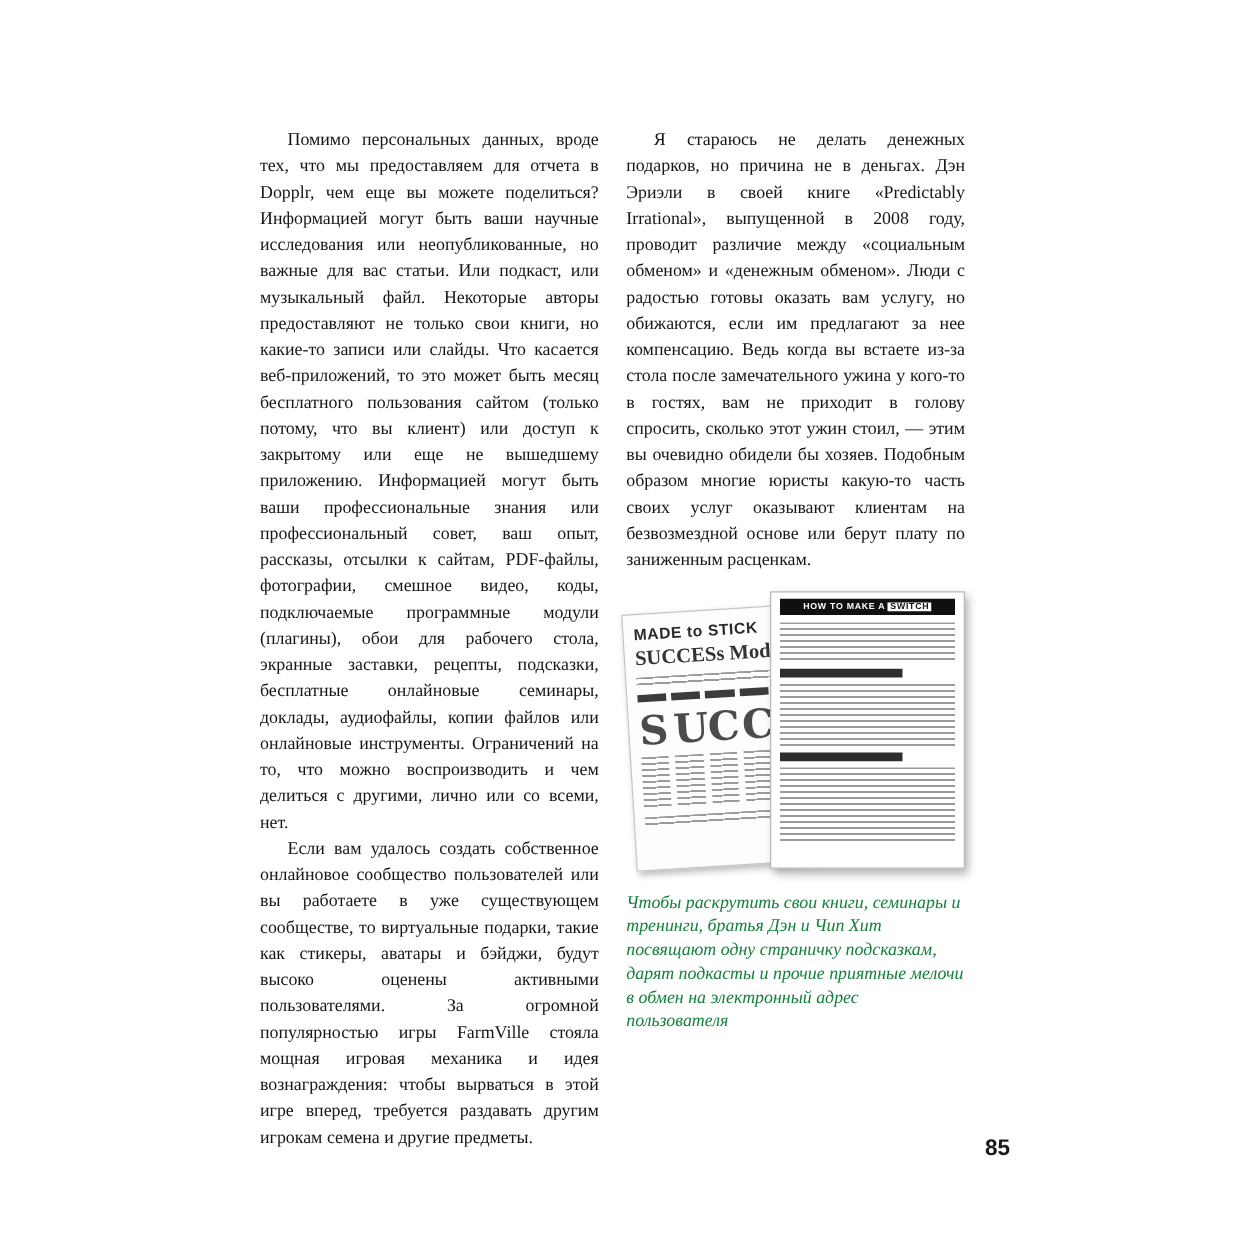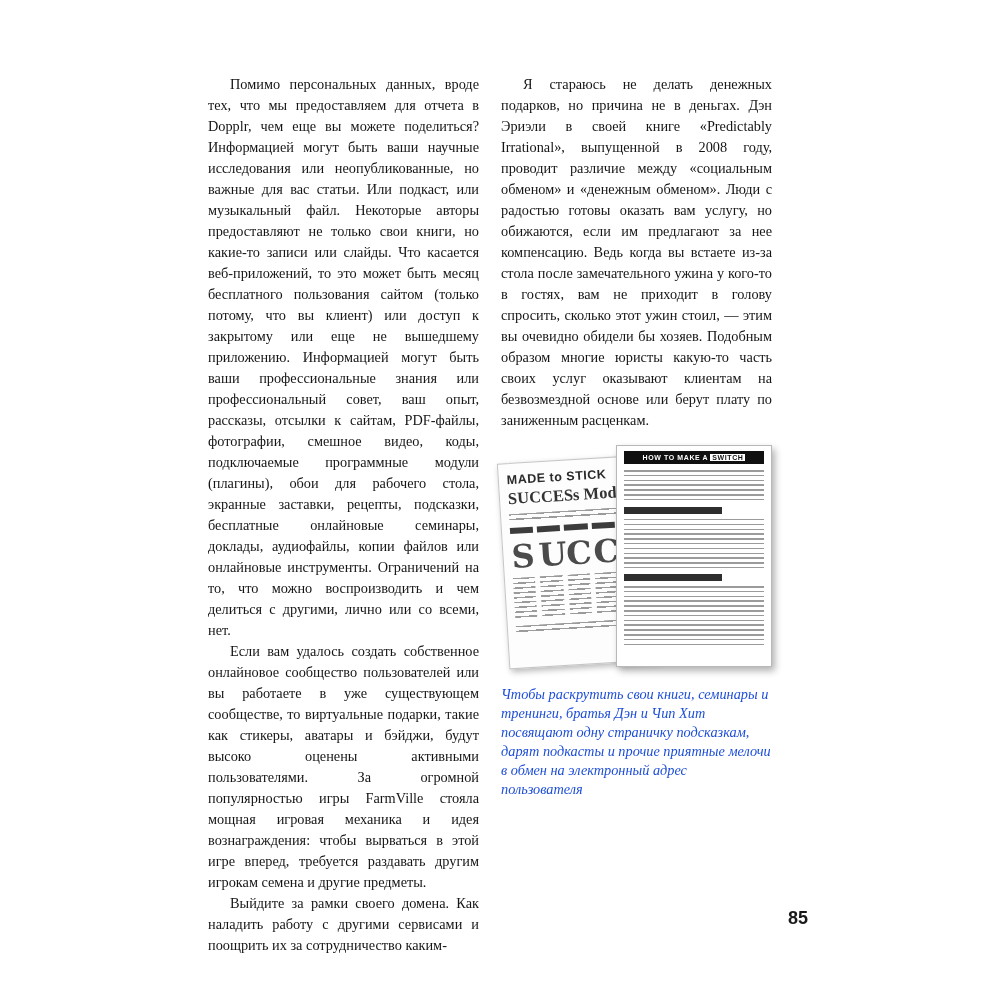--- a/index.html
+++ b/index.html
@@ -17,21 +17,21 @@
     overflow: hidden;
   }
   .content {
     position: absolute;
     left: 208px;
     top: 74px;
     width: 564px;
     display: flex;
     gap: 22px;
   }
-  .col { width: 271px; }
+  .col { width: 271px; margin-top: 28px; }
   .para {
     font-size: 14.3px;
     line-height: 21px;
     text-align: justify;
     text-indent: 22px;
   }
   .para.no-indent { text-indent: 0; }
 
   
   .figure {
@@ -147,21 +147,21 @@
     margin: 5px 0;
   }
 
   .caption {
     display: block;
     font-style: italic;
     font-size: 14.3px;
     line-height: 19px;
     margin-top: 12px;
     text-align: left;
-    color: #1d4ed8;
+    color: #15803d;
   }
 
   .footer {
     position: absolute;
     left: 208px;
     top: 908px;
     width: 600px;
     display: flex;
     justify-content: flex-end;
     align-items: baseline;
@@ -177,21 +177,20 @@
 </style>
 </head>
 <body>
 
 <div class="page">
   <div class="content">
 
     <div class="col">
       <p class="para">Помимо персональных данных, вроде тех, что мы предоставляем для отчета в Dopplr, чем еще вы можете поделиться? Информацией могут быть ваши научные исследования или неопубликованные, но важные для вас статьи. Или подкаст, или музыкальный файл. Некоторые авторы предоставляют не только свои книги, но какие-то записи или слайды. Что касается веб-приложений, то это может быть месяц бесплатного пользования сайтом (только потому, что вы клиент) или доступ к закрытому или еще не вышедшему приложению. Информацией могут быть ваши профессиональные знания или профессиональный совет, ваш опыт, рассказы, отсылки к сайтам, PDF-файлы, фотографии, смешное видео, коды, подключаемые программные модули (плагины), обои для рабочего стола, экранные заставки, рецепты, подсказки, бесплатные онлайновые семинары, доклады, аудиофайлы, копии файлов или онлайновые инструменты. Ограничений на то, что можно воспроизводить и чем делиться с другими, лично или со всеми, нет.</p>
       <p class="para">Если вам удалось создать собственное онлайновое сообщество пользователей или вы работаете в уже существующем сообществе, то виртуальные подарки, такие как стикеры, аватары и бэйджи, будут высоко оценены активными пользователями. За огромной популярностью игры FarmVille стояла мощная игровая механика и идея вознаграждения: чтобы вырваться в этой игре вперед, требуется раздавать другим игрокам семена и другие предметы.</p>
-      <p class="para">Выйдите за рамки своего домена. Как наладить работу с другими сервисами и поощрить их за сотрудничество каким-</p>
     </div>
 
     <div class="col">
       <p class="para">Я стараюсь не делать денежных подарков, но причина не в деньгах. Дэн Эриэли в своей книге «Predictably Irrational», выпущенной в 2008 году, проводит различие между «социальным обменом» и «денежным обменом». Люди с радостью готовы оказать вам услугу, но обижаются, если им предлагают за нее компенсацию. Ведь когда вы встаете из-за стола после замечательного ужина у кого-то в гостях, вам не приходит в голову спросить, сколько этот ужин стоил, — этим вы очевидно обидели бы хозяев. Подобным образом многие юристы какую-то часть своих услуг оказывают клиентам на безвозмездной основе или берут плату по заниженным расценкам.</p>
 
       <figure class="figure">
 
         <div class="cover-card">
           <div class="cover-title">MADE to STICK</div>
           <div class="cover-subtitle">SUCCESs Model</div>

